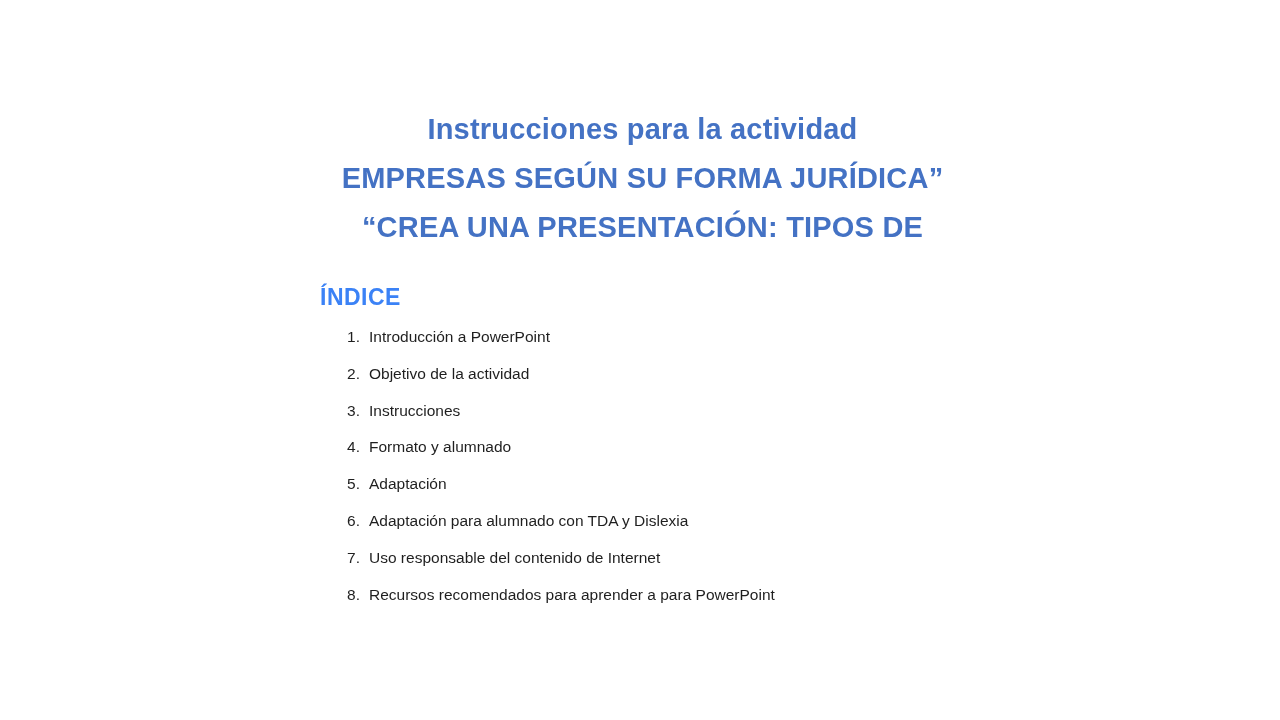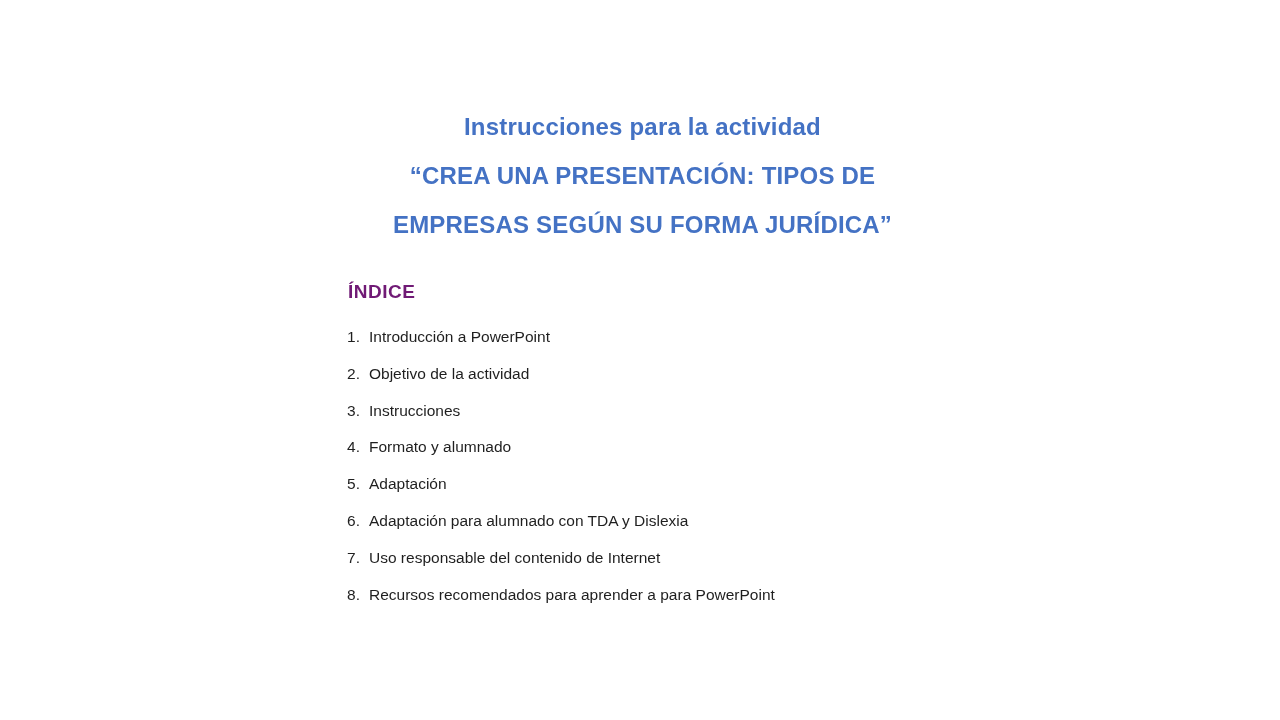--- a/index.html
+++ b/index.html
@@ -25,37 +25,36 @@
     height: 720px;
   }
   .doc-title {
     position: absolute;
     left: 0;
     top: 86px;
     width: 645px;
     text-align: center;
     color: #4472c4;
     font-weight: 700;
-    font-size: 24px;
+    font-size: 29px;
     line-height: 49px;
     letter-spacing: 0.2px;
   }
   .doc-title .t-line {
     display: block;
     white-space: nowrap;
   }
   .index-heading {
     position: absolute;
     left: 0;
     top: 265px;
-    color: #701a75;
+    color: #3b82f6;
     font-weight: 700;
-    font-size: 19px;
+    font-size: 23px;
     letter-spacing: 0.5px;
-    margin-left: 28px;
   }
   .index-list {
     position: absolute;
     left: 25px;
     top: 326px;
     margin: 0;
     padding: 0;
     list-style: none;
     color: #1f1f1f;
     font-size: 15.5px;
@@ -78,22 +77,22 @@
   }
 </style>
 </head>
 <body>
 
 <div class="page">
   <div class="doc-content">
 
     <h1 class="doc-title">
       <span class="t-line">Instrucciones para la actividad</span>
+      <span class="t-line">EMPRESAS SEGÚN SU FORMA JURÍDICA”</span>
       <span class="t-line">“CREA UNA PRESENTACIÓN: TIPOS DE</span>
-      <span class="t-line">EMPRESAS SEGÚN SU FORMA JURÍDICA”</span>
     </h1>
 
     <h2 class="index-heading">ÍNDICE</h2>
 
     <ol class="index-list">
       <li class="index-item">
         <span class="num">1.</span>
         <span class="label">Introducción a PowerPoint</span>
       </li>
       <li class="index-item">

